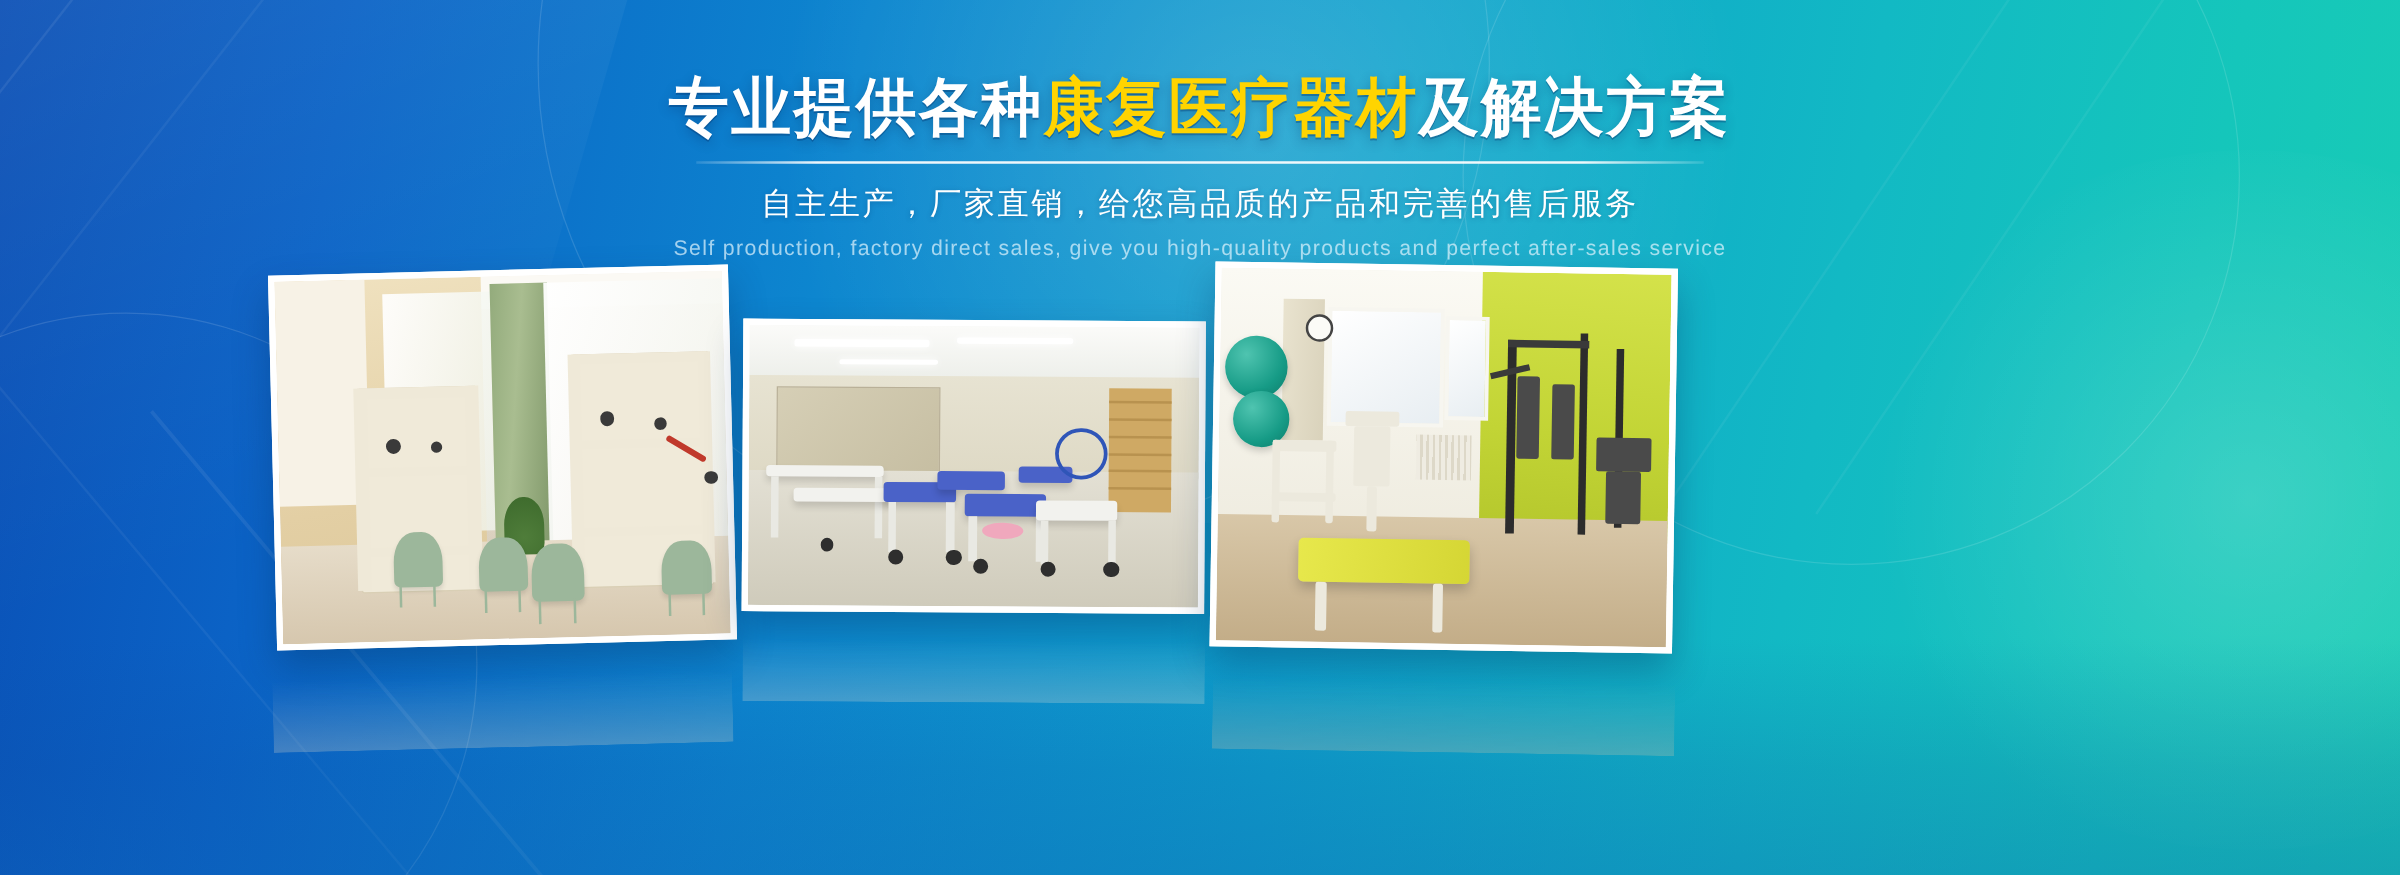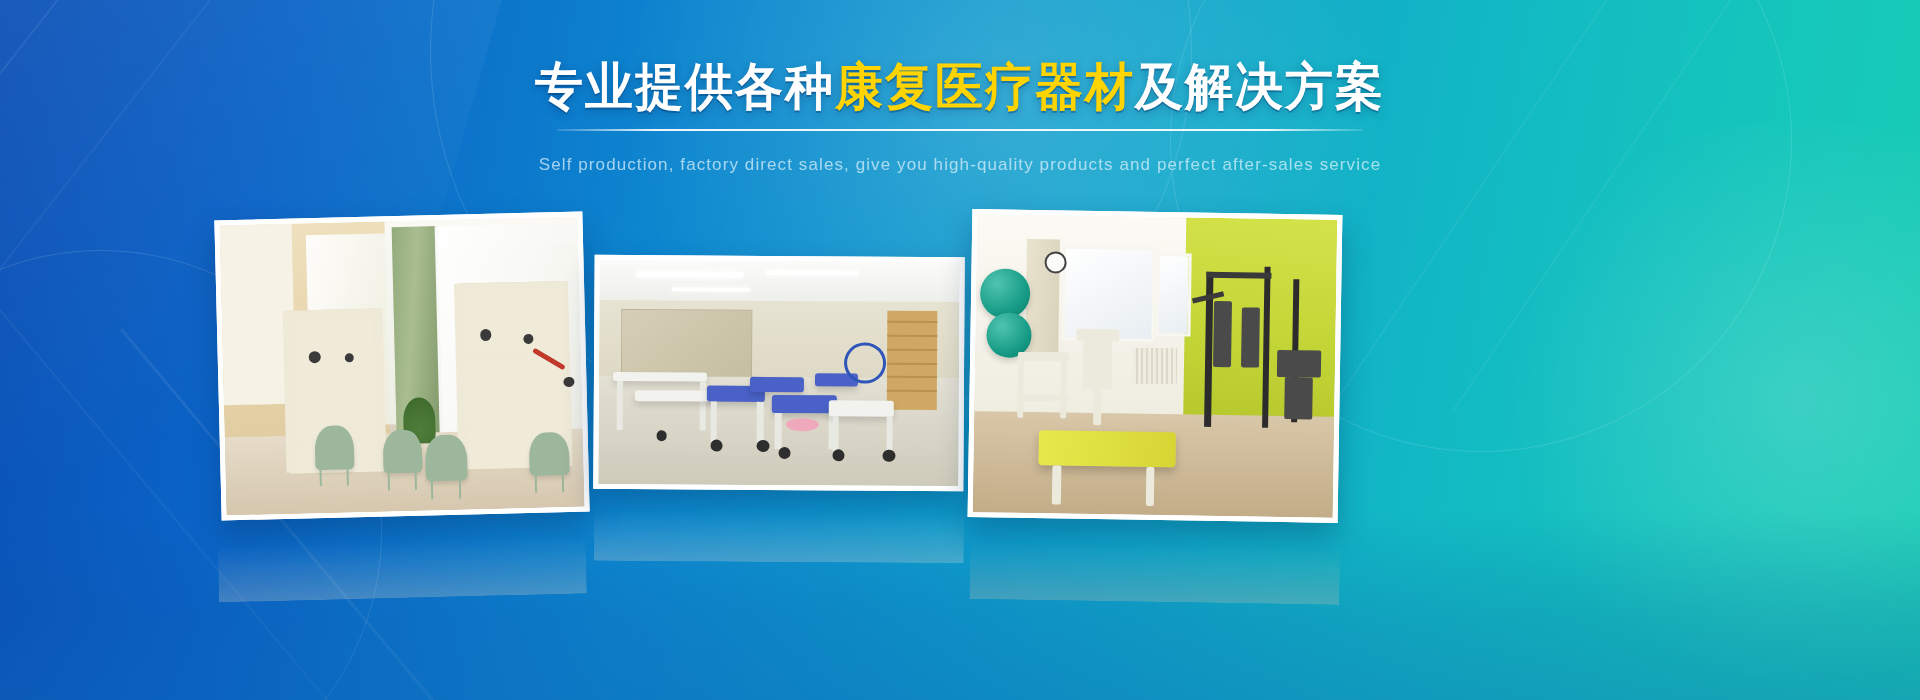--- a/index.html
+++ b/index.html
@@ -54,21 +54,21 @@
   .rule{
     width:806px;height:2px;margin:19px auto 0;
     background:linear-gradient(to right,rgba(255,255,255,.12),rgba(255,255,255,.92) 12%,rgba(255,255,255,.92) 88%,rgba(255,255,255,.12));
   }
   .sub-cn{
     margin-top:15px;color:#ffffff;font-size:25px;letter-spacing:2px;
     font-family:"DejaVu Sans","Liberation Sans",sans-serif;
     text-shadow:0 1px 4px rgba(5,55,110,.35);white-space:nowrap;
   }
   .sub-en{
-    margin-top:24px;color:rgba(222,243,252,.72);font-size:17px;letter-spacing:1.1px;
+    margin-top:10px;color:rgba(222,243,252,.72);font-size:17px;letter-spacing:1.1px;
     white-space:nowrap;font-weight:400;
   }
 
   
   .photos{position:absolute;left:0;top:0;width:1920px;height:700px;z-index:5;}
   .shot{
     position:absolute;background:#ffffff;overflow:hidden;
     box-shadow:0 14px 30px rgba(3,42,92,.33);
     border:5px solid #ffffff;box-sizing:border-box;
   }
@@ -158,20 +158,21 @@
     <div class="glow" style="left:560px;top:-220px;width:900px;height:640px;"></div>
     <div class="glow" style="left:1480px;top:120px;width:640px;height:560px;"></div>
     <div class="vgrad-bottom"></div>
   </div>
 
   <div class="copy">
     <div class="headline">
       <span class="hl-w">专业提供各种</span><span class="hl-y">康复医疗器材</span><span class="hl-w">及解决方案</span>
     </div>
     <div class="rule"></div>
+    <div class="sub-cn">自主生产，厂家直销，给您高品质的产品和完善的售后服务</div>
     <div class="sub-en">Self production, factory direct sales, give you high-quality products and perfect after-sales service</div>
   </div>
 
   <div class="photos">
 
     <div class="shot" id="shot-left">
       <div class="inner p1">
         <div class="ceil"></div>
         <div class="wall"></div>
         <div class="wallw"></div>

